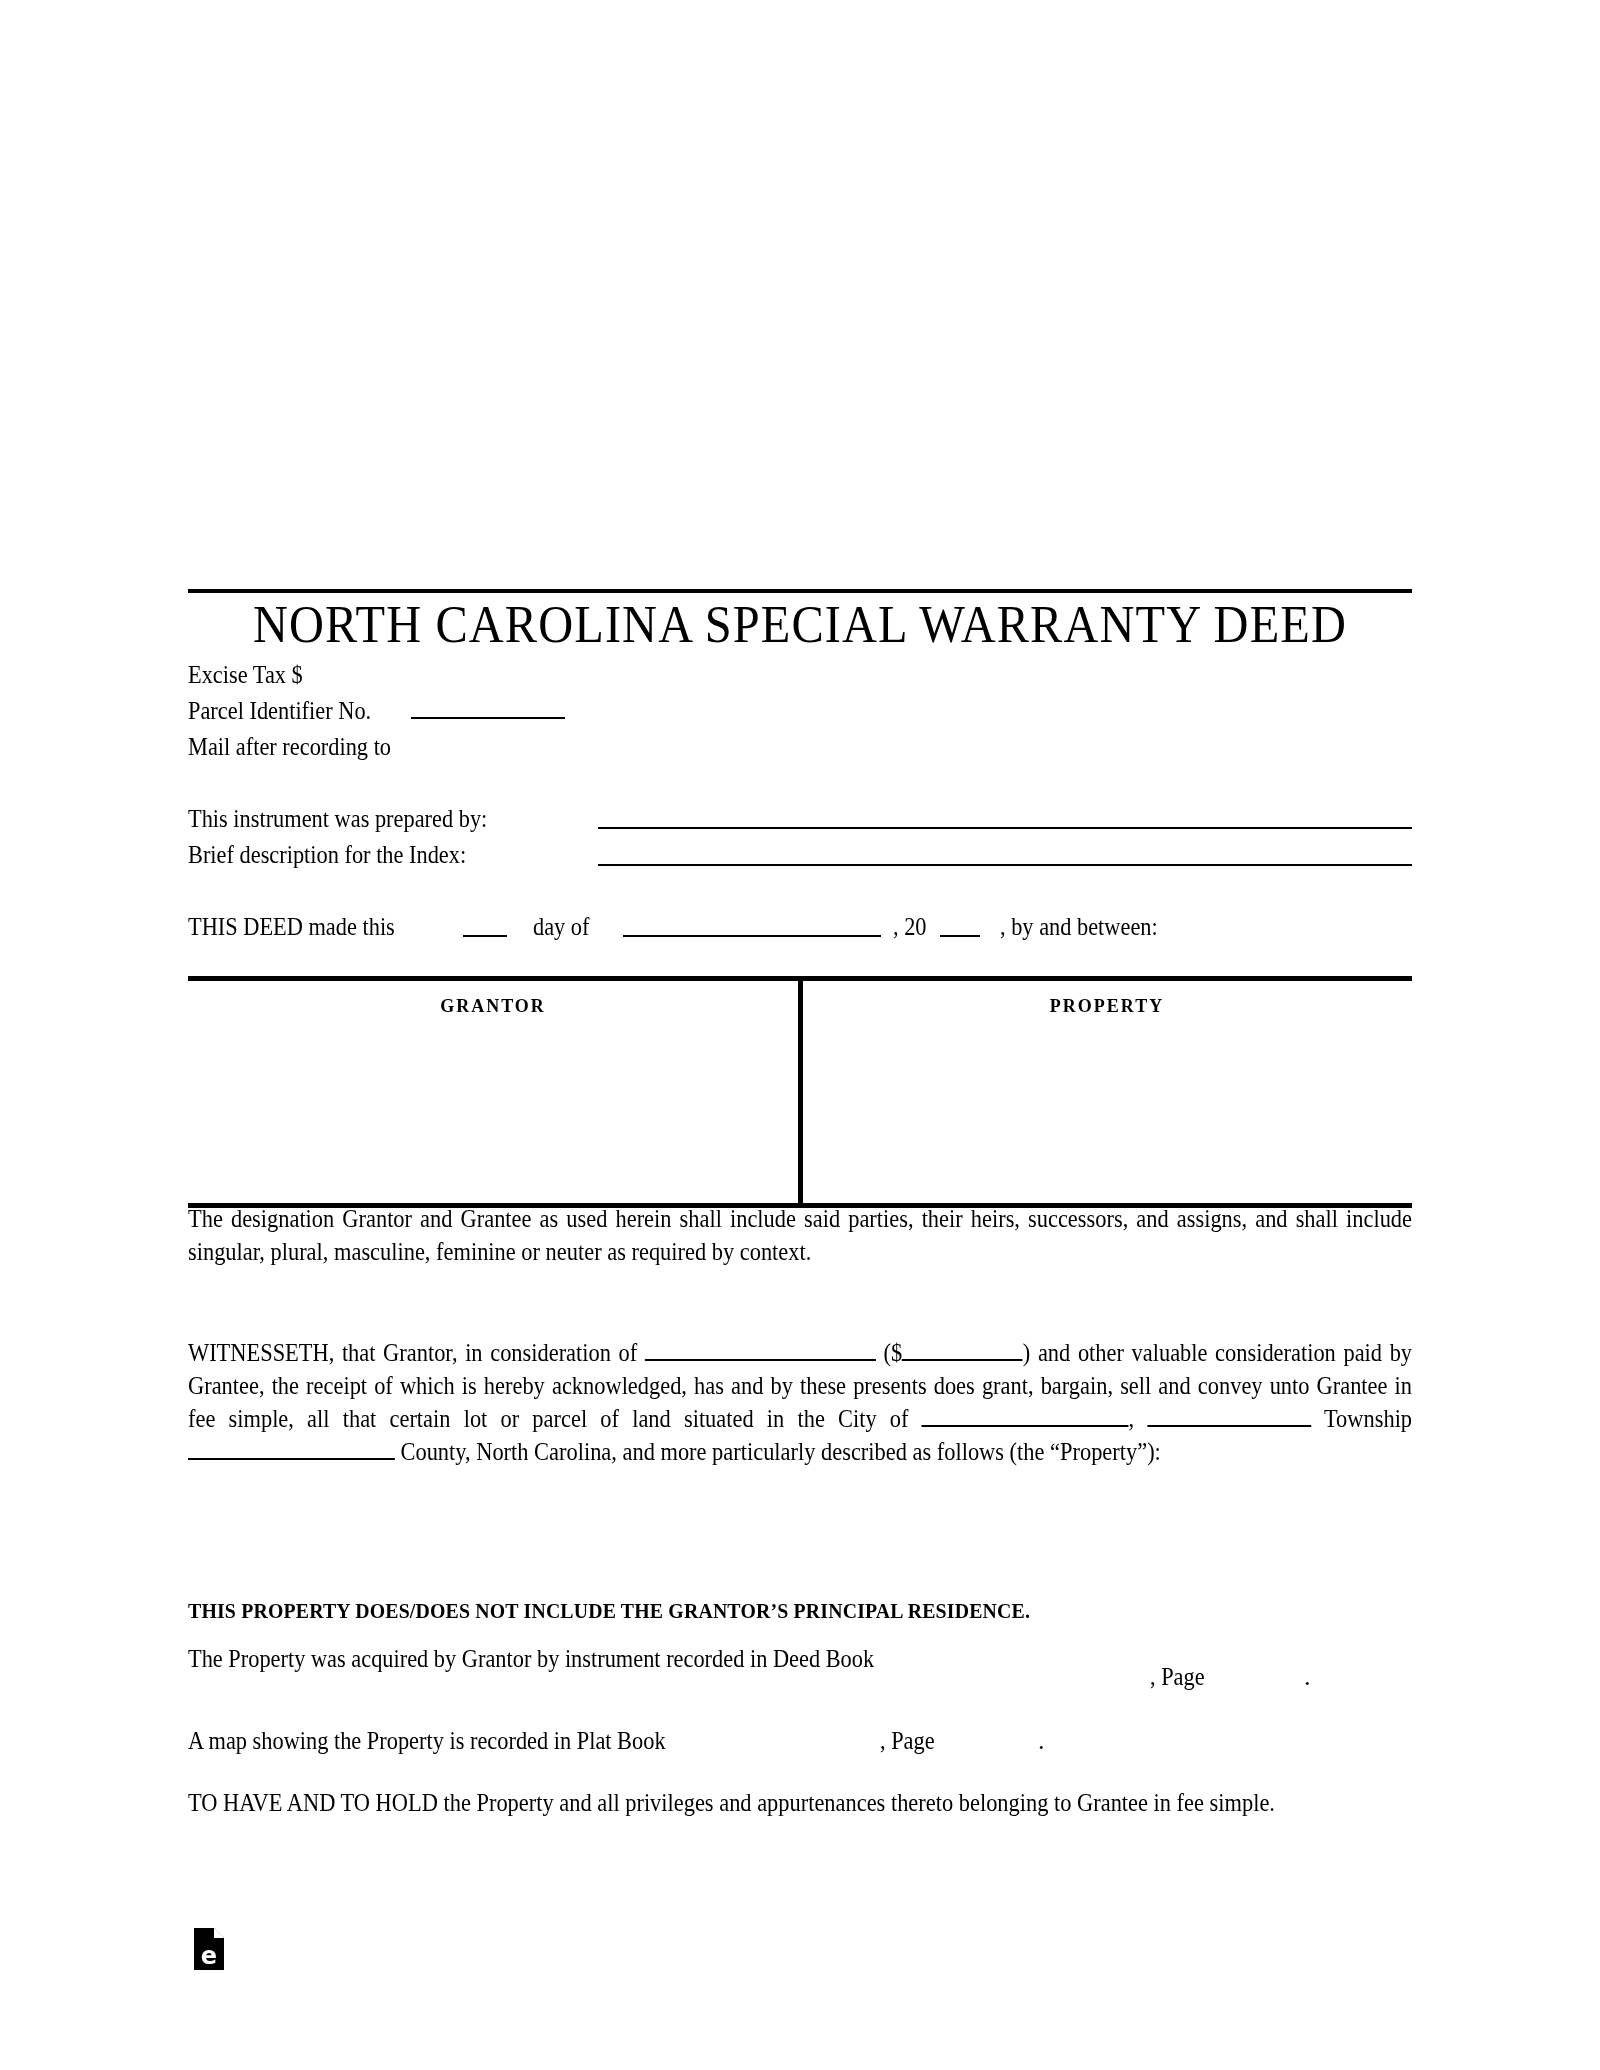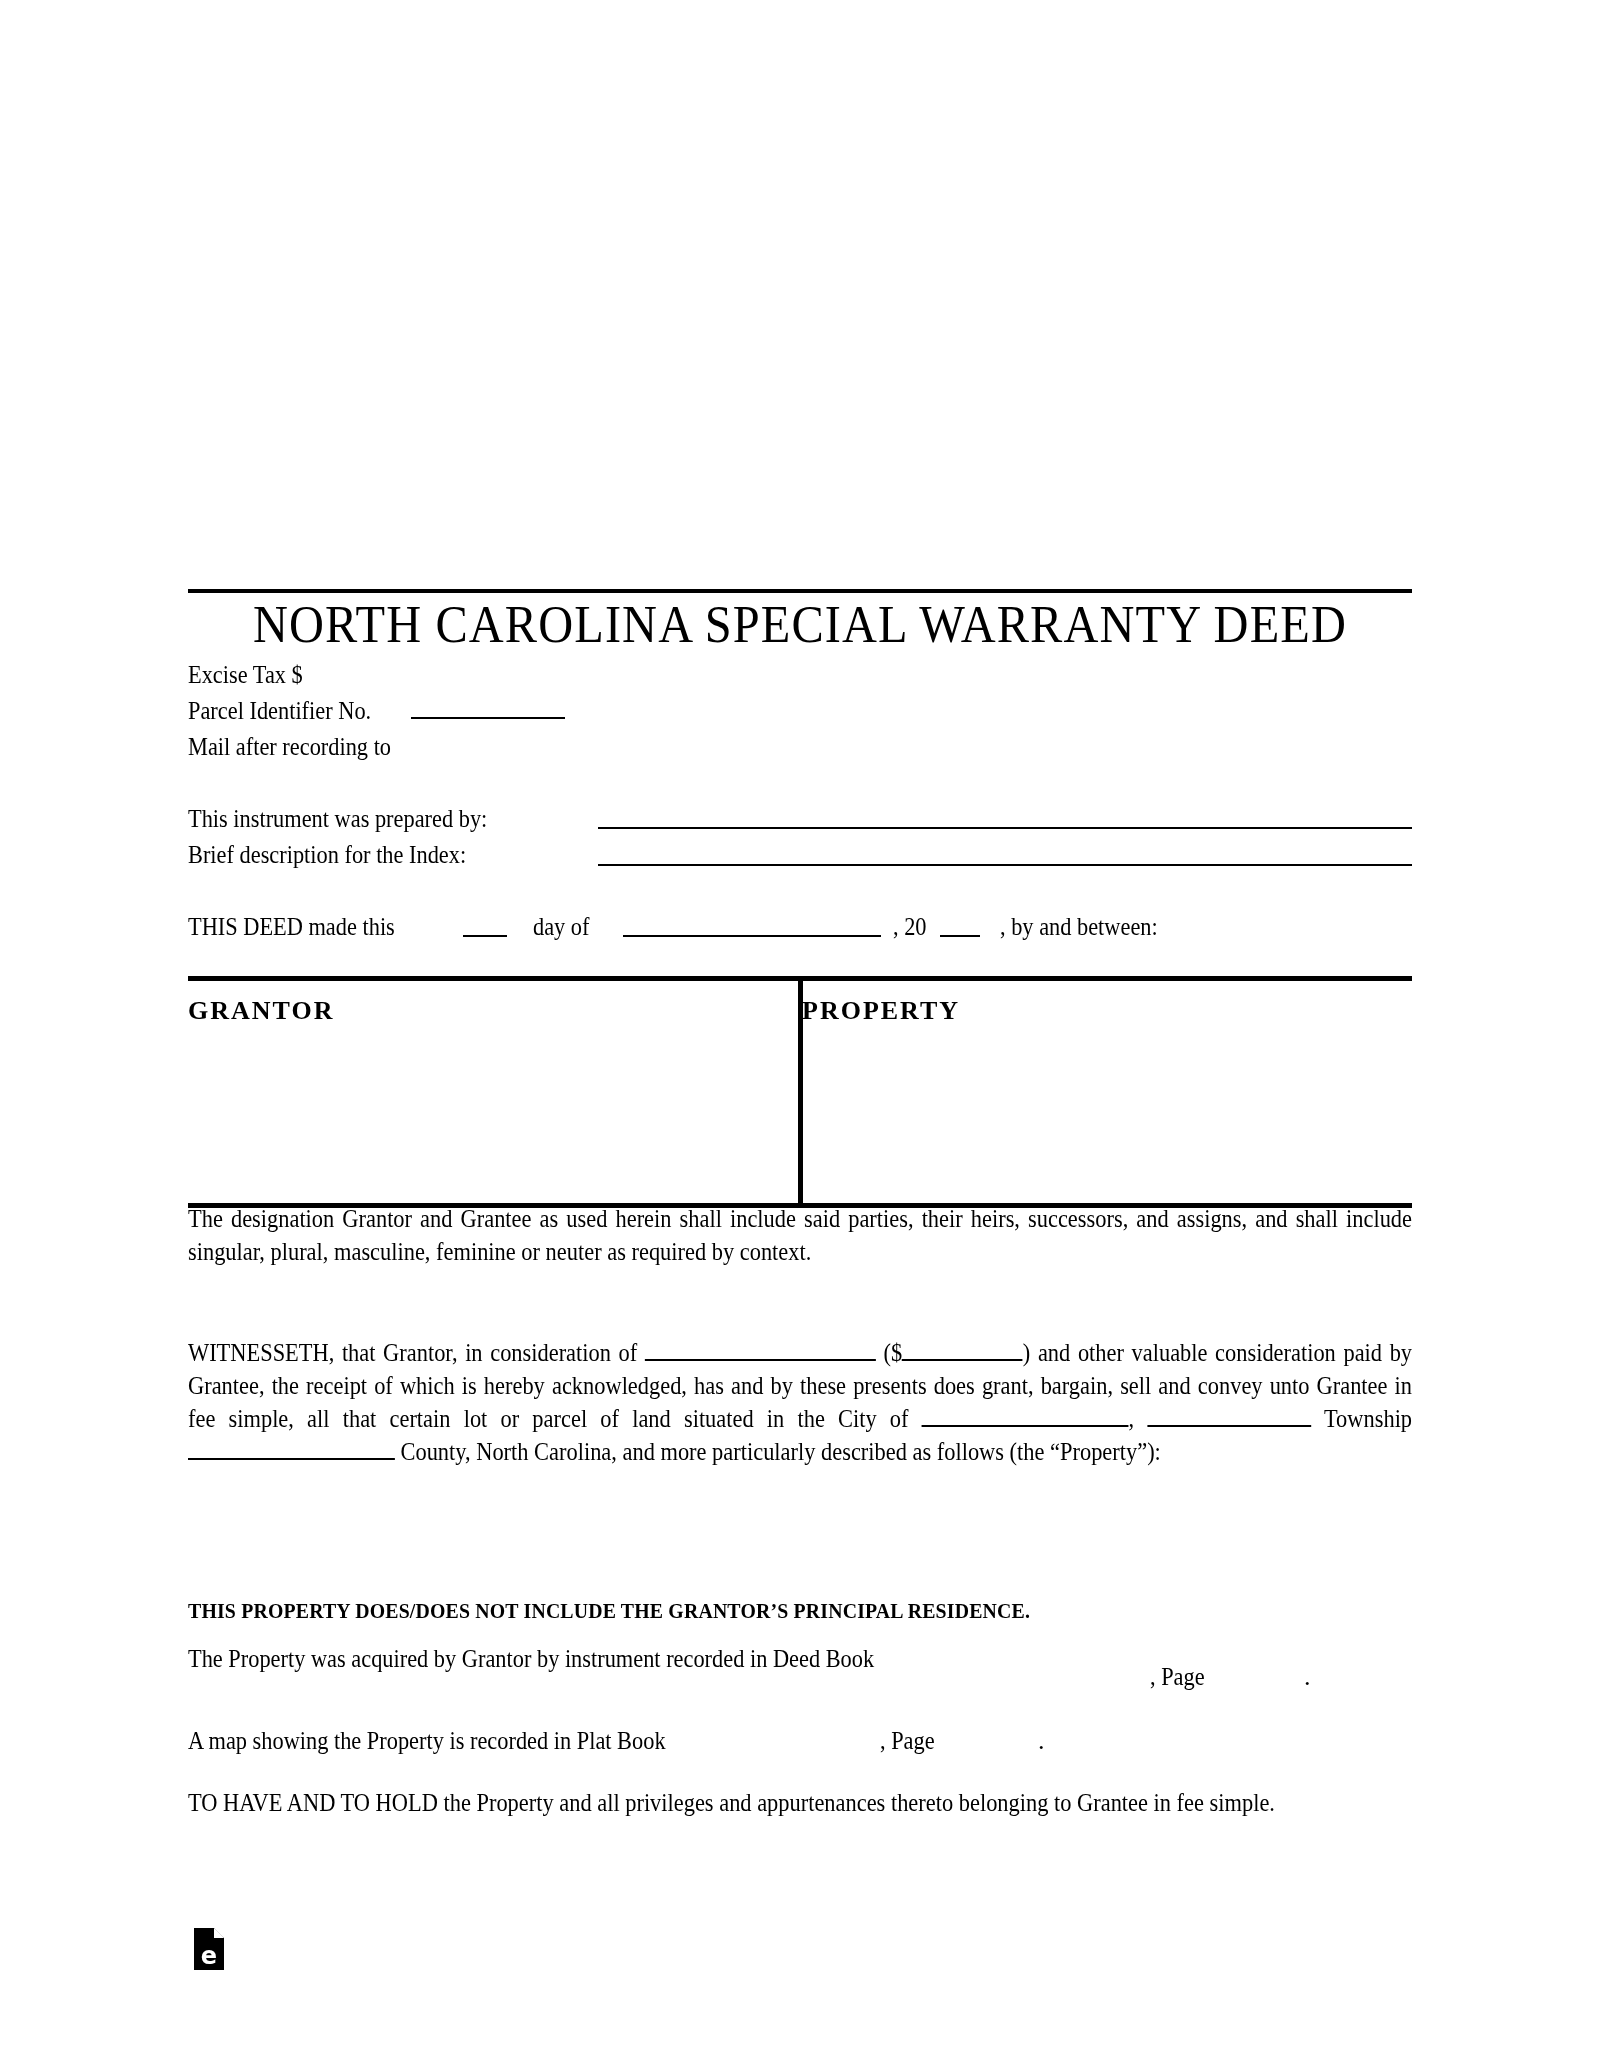--- a/index.html
+++ b/index.html
@@ -10,22 +10,22 @@
     .rule-top { position: absolute; left: 0; top: 589px; width: 1224px; height: 4px; background: #000; }
     .title { position: absolute; left: 0; top: 592px; width: 1224px; text-align: center;
              font-size: 52px; letter-spacing: 1.2px; line-height: 66px; transform: scaleX(0.93); transform-origin: center; }
     .line { font-size: 26px; line-height: 37px; white-space: nowrap; }
     .label-cond { display: inline-block; transform: scaleX(0.86); transform-origin: left; }
     .blank { display: inline-block; border-bottom: 2px solid #000; height: 22px; vertical-align: baseline; }
     .full-blank { position: absolute; left: 410px; width: 814px; border-bottom: 2px solid #000; height: 0; }
     .table-top { position: absolute; left: 0; top: 976px; width: 1224px; height: 5px; background: #000; }
     .table-bottom { position: absolute; left: 0; top: 1203px; width: 1224px; height: 5px; background: #000; }
     .table-mid { position: absolute; left: 610px; top: 976px; width: 5px; height: 232px; background: #000; }
-    .col-head { position: absolute; top: 996px; width: 610px; 
-                font-weight: bold; font-size: 26px; letter-spacing: 2px; }
+    .col-head { position: absolute; top: 996px; width: 610px; text-align: center;
+                font-weight: bold; font-size: 18px; letter-spacing: 2px; }
     .para { position: absolute; left: 0; width: 1224px; font-size: 26px; line-height: 33px; text-align: justify; }
     .bold-line { position: absolute; left: 0; top: 1598px; font-weight: bold; font-size: 22px; white-space: nowrap; letter-spacing: 0.2px; }
     .logo { position: absolute; left: 6px; top: 1928px; width: 30px; height: 42px; }
   </style>
 </head>
 <body>
 
 <div class="page">
 
   <div class="rule-top"></div>

